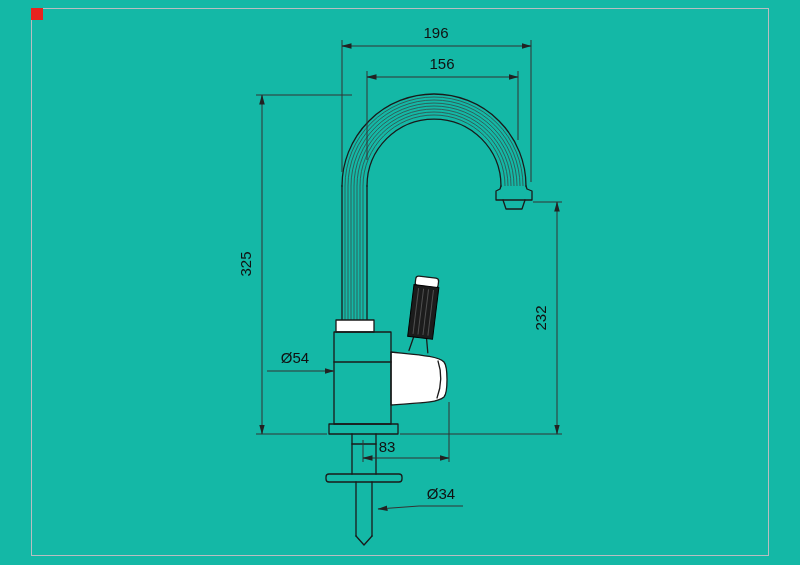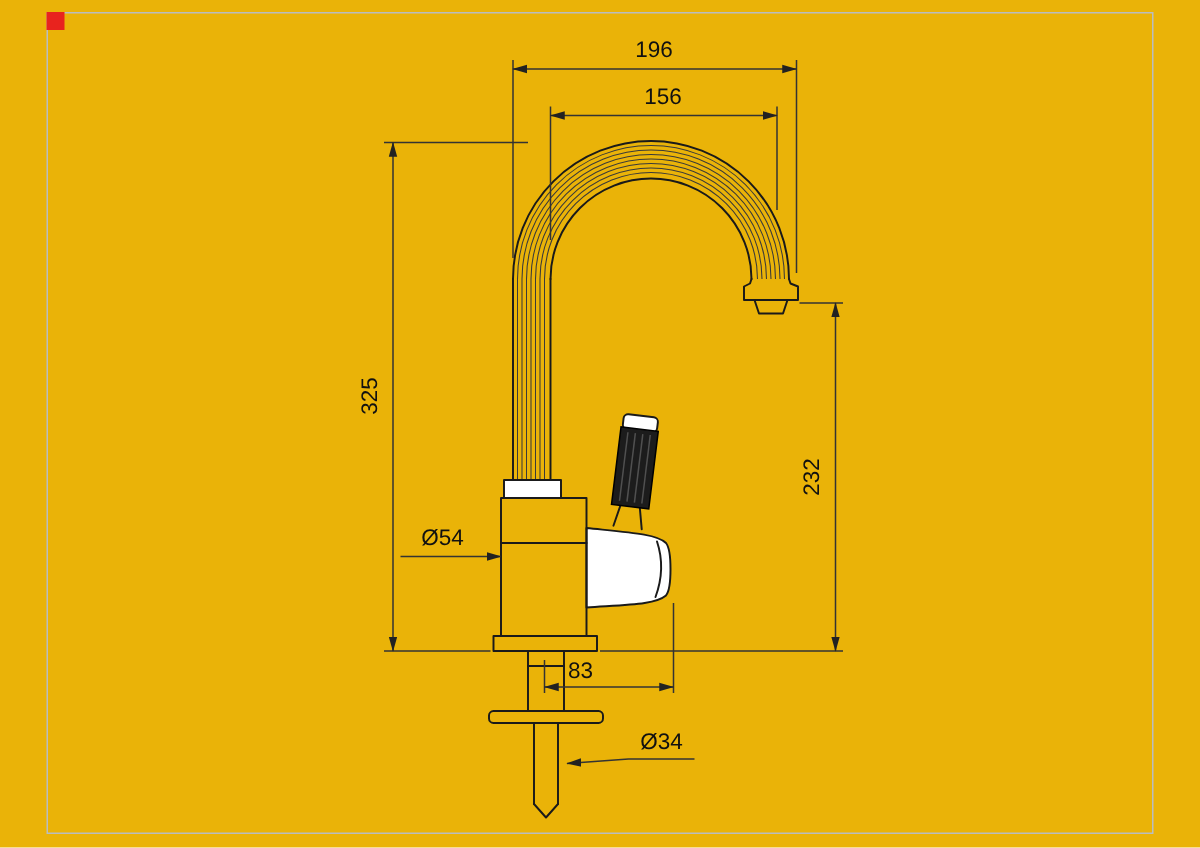--- a/index.html
+++ b/index.html
@@ -5,21 +5,21 @@
   html, body {
     margin: 0;
     padding: 0;
     background: #ffffff;
     font-family: "Liberation Sans", sans-serif;
   }
   .stage {
     position: relative;
     width: 800px;
     height: 565px;
-    background: #eab308;
+    background: #14b8a6;
     overflow: hidden;
   }
   svg { display: block; }
 
   .outline {
     stroke: #1a1a1a;
     stroke-width: 1.3;
     fill: none;
     stroke-linecap: round;
     stroke-linejoin: round;

